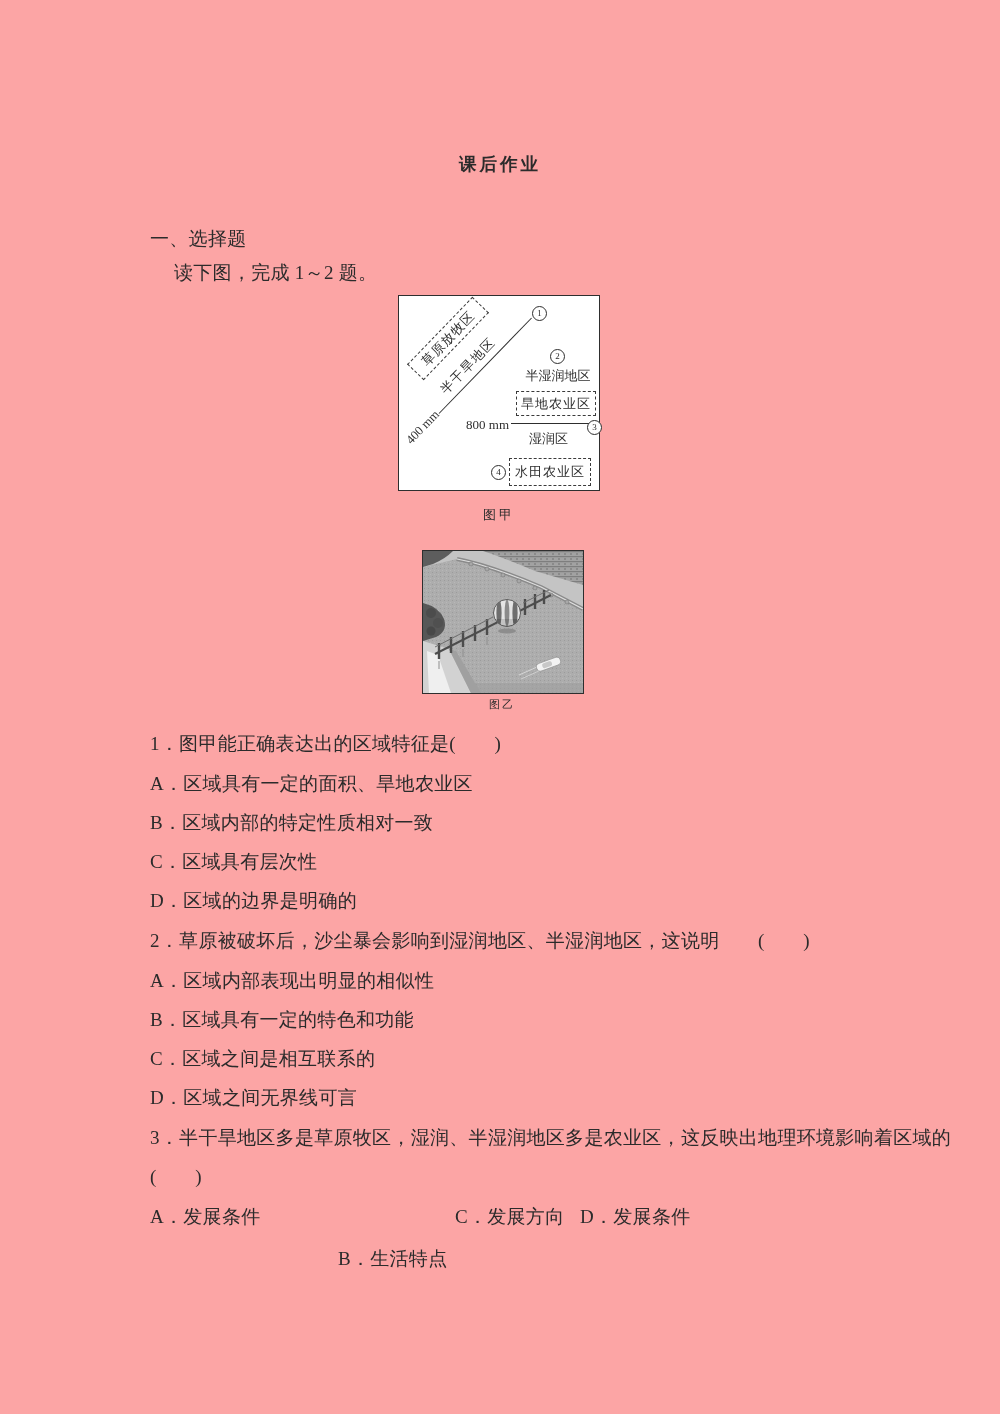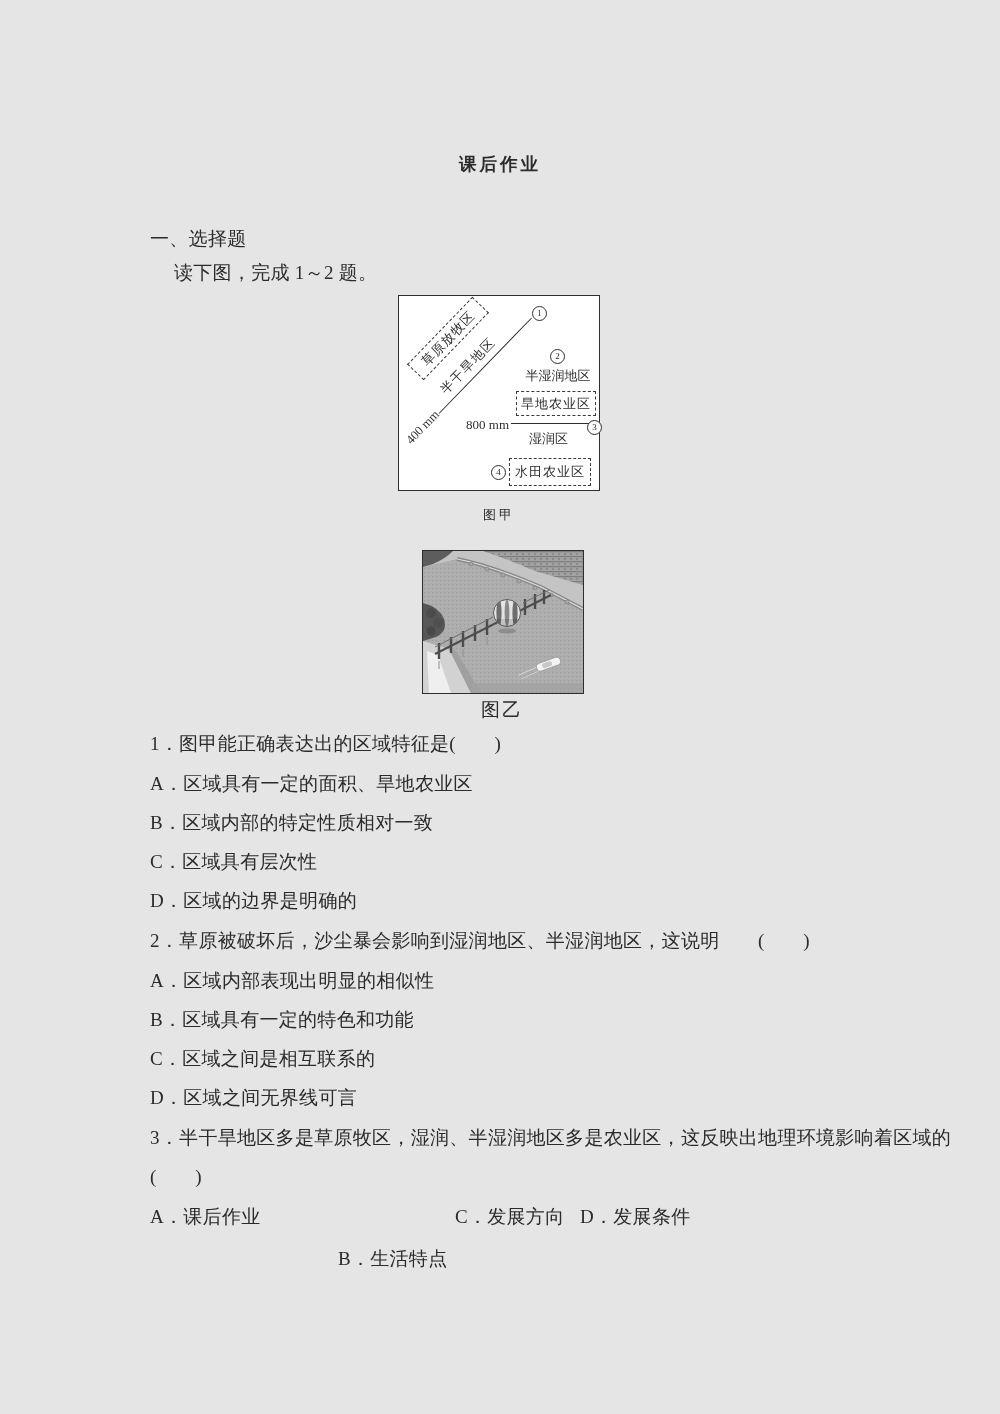--- a/index.html
+++ b/index.html
@@ -1,17 +1,17 @@
 <!DOCTYPE html>
 <html><head>
 <meta charset="utf-8">
 <style>
   html,body { margin:0; padding:0; background:#ffffff; }
   .page {
-    position:relative; width:1000px; height:1414px; background:#e5e5e5;
+    position:relative; width:1000px; height:1414px; background:#fca5a5;
     font-family:"Liberation Serif","DejaVu Serif",serif; color:#2b2b2b;
     overflow:hidden;
   }
   .line { position:absolute; font-size:19px; white-space:pre; letter-spacing:0.3px; }
   .title {
     position:absolute; left:0; right:0; top:152px; text-align:center;
     font-family:"Liberation Sans","DejaVu Sans",sans-serif;
     font-weight:bold; font-size:17.5px; letter-spacing:3px;
   }
   
@@ -36,21 +36,21 @@
     font-size:13px; letter-spacing:3px;
   }
   
   .photo {
     position:absolute; left:422px; top:550px; width:160px; height:142px;
     border:1px solid #2e2e2e; box-sizing:content-box; background:#a9a9a9;
   }
   .photo svg { display:block; }
   .caption-yi {
     position:absolute; left:422px; top:697px; width:160px; text-align:center;
-    font-size:19px; letter-spacing:2px;
+    font-size:11px; letter-spacing:2px;
   }
 </style>
 </head>
 <body>
 
 <div class="page">
 
   <div class="title">课后作业</div>
 
   <div class="line" style="left:150px; top:226px;">一、选择题</div>
@@ -203,19 +203,19 @@
   <div class="line" style="left:150px; top:888px;">D．区域的边界是明确的</div>
 
   <div class="line" style="left:150px; top:928px;">2．草原被破坏后，沙尘暴会影响到湿润地区、半湿润地区，这说明　　(　　)</div>
   <div class="line" style="left:150px; top:968px;">A．区域内部表现出明显的相似性</div>
   <div class="line" style="left:150px; top:1007px;">B．区域具有一定的特色和功能</div>
   <div class="line" style="left:150px; top:1046px;">C．区域之间是相互联系的</div>
   <div class="line" style="left:150px; top:1085px;">D．区域之间无界线可言</div>
 
   <div class="line" style="left:150px; top:1125px;">3．半干旱地区多是草原牧区，湿润、半湿润地区多是农业区，这反映出地理环境影响着区域的</div>
   <div class="line" style="left:150px; top:1164px;">(　　)</div>
-  <div class="line" style="left:150px; top:1204px;">A．课后作业</div>
+  <div class="line" style="left:150px; top:1204px;">A．发展条件</div>
   <div class="line" style="left:338px; top:1204px;margin-top:42px;">B．生活特点</div>
   <div class="line" style="left:455px; top:1204px;">C．发展方向</div>
   <div class="line" style="left:580px; top:1204px;">D．发展条件</div>
 
 
 </div>
 
 </body></html>

